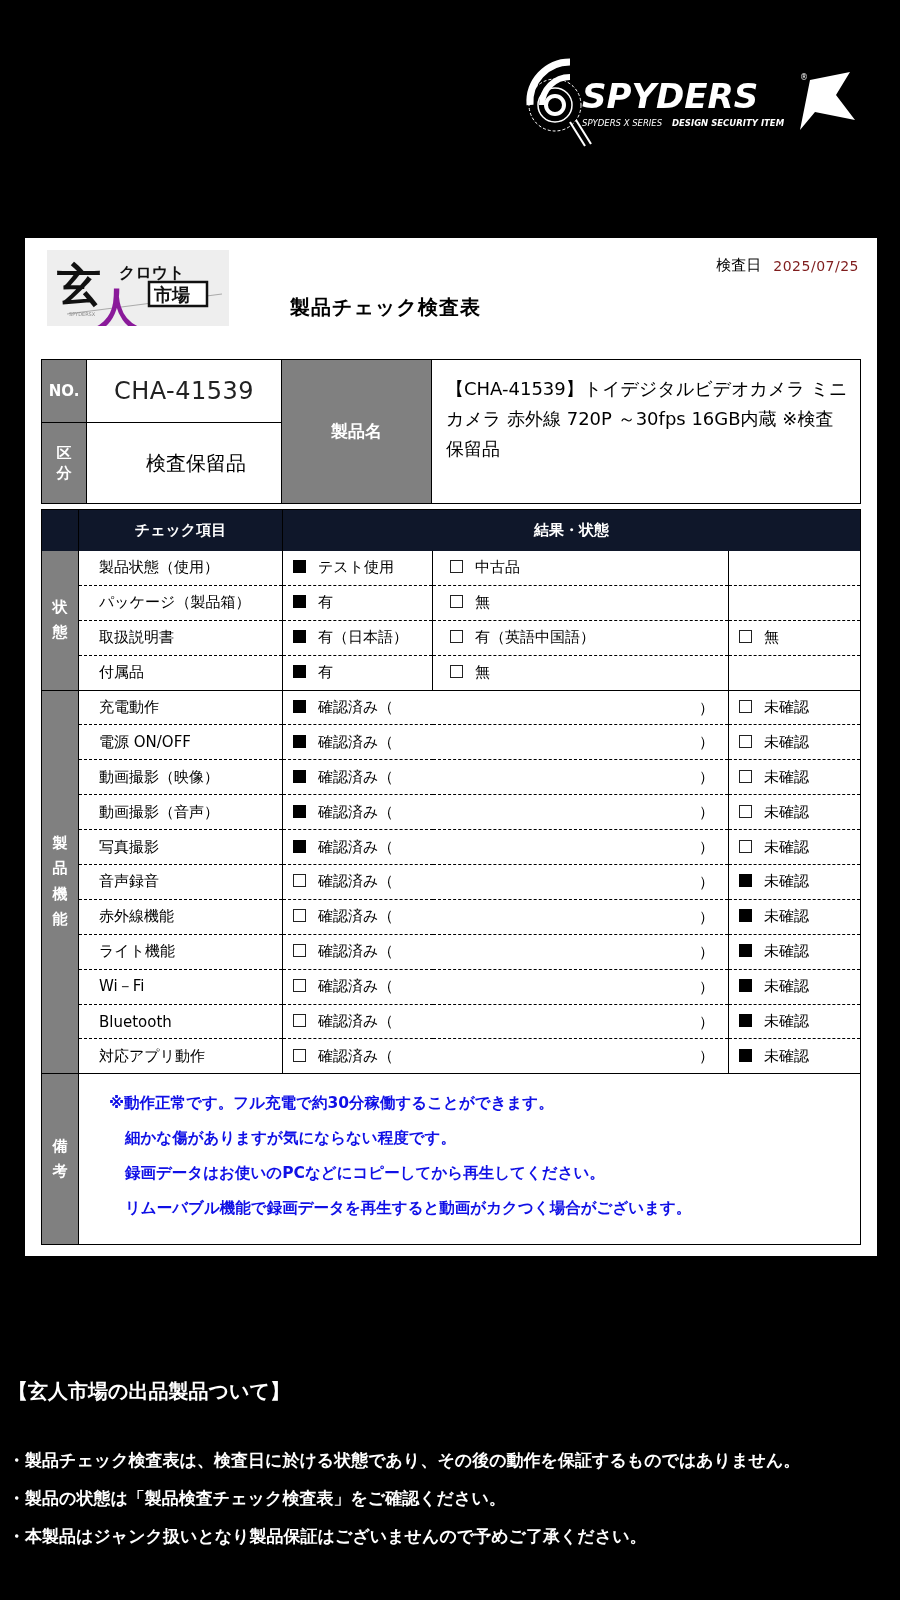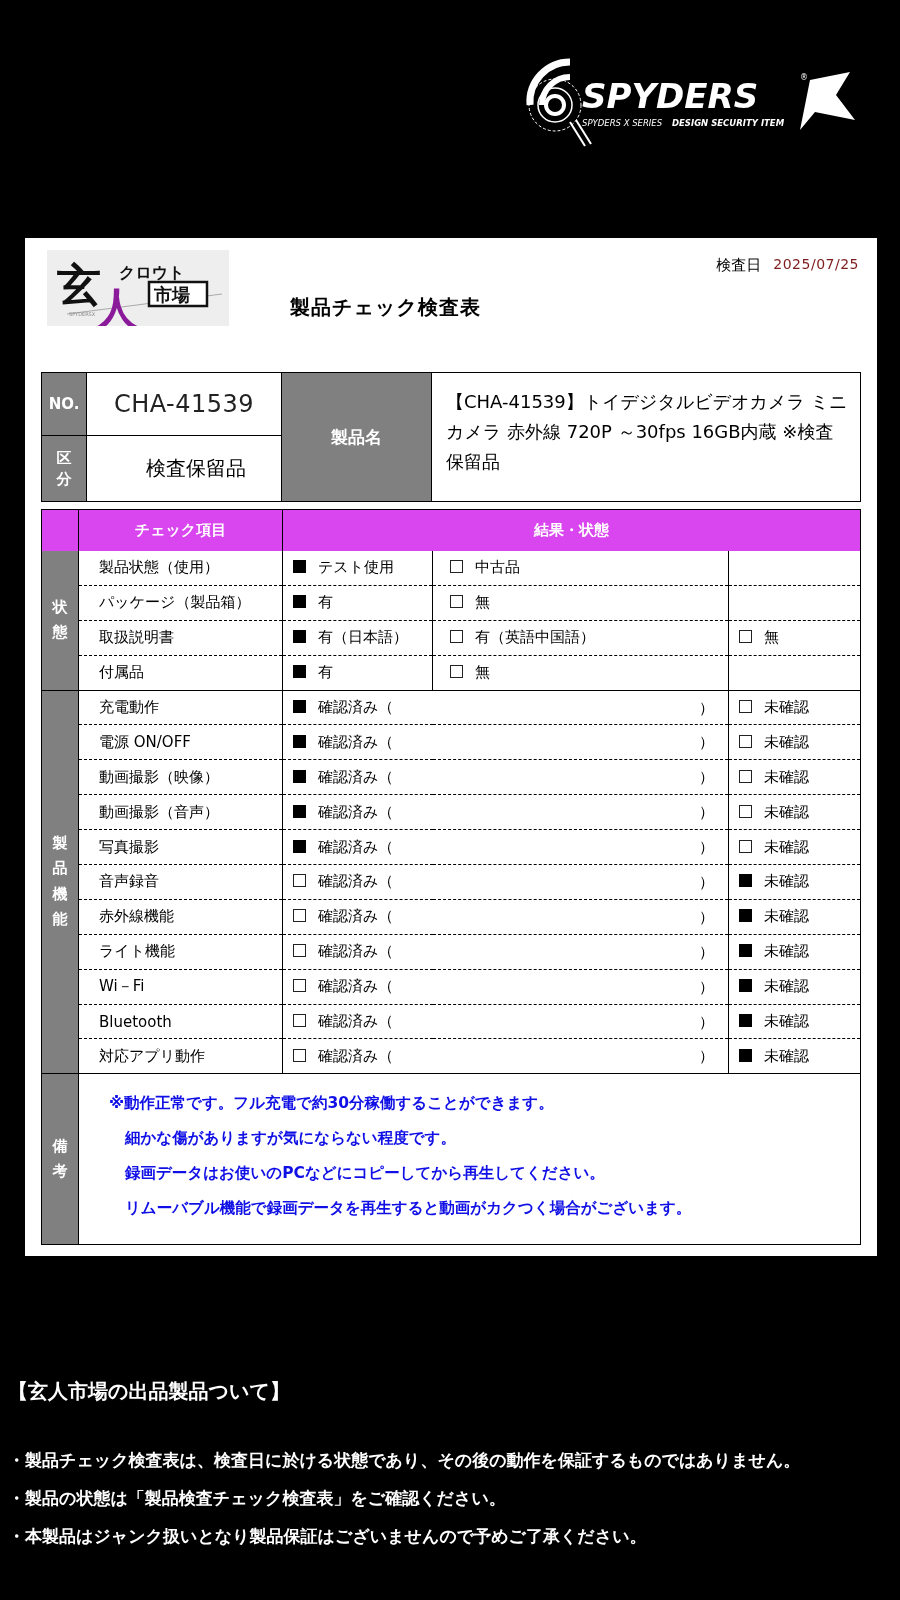--- a/index.html
+++ b/index.html
@@ -10,40 +10,40 @@
   .brand { position: absolute; left: 510px; top: 50px; width: 360px; height: 100px; }
   .brand svg { width: 100%; height: 100%; }
 
   
   .sheet { position: absolute; left: 25px; top: 238px; width: 852px; height: 1018px; background: #fff; }
 
   .shop-logo { position: absolute; left: 22px; top: 12px; width: 182px; height: 76px; background: #eeeeee; overflow: hidden; }
   .shop-logo svg { width: 100%; height: 100%; }
 
   .sheet-title { position: absolute; left: 265px; top: 56px; font-size: 20px; font-weight: bold; letter-spacing: 1px; }
-  .inspect-date { position: absolute; right: 18px; top: 18px; font-size: 15px; display: flex; gap: 12px; align-items: flex-start; }
+  .inspect-date { position: absolute; right: 18px; top: 18px; font-size: 15px; display: flex; gap: 12px; align-items: center; }
   .inspect-date .val { font-size: 14px; color: #7f1d1d; letter-spacing: .5px; }
 
   
-  .info { position: absolute; left: 16px; top: 134px; width: 820px; height: 130px; border: 1.5px solid #000; display: grid;
+  .info { position: absolute; left: 16px; top: 121px; width: 820px; height: 145px; border: 1.5px solid #000; display: grid;
           grid-template-columns: 45px 195px 150px 1fr; grid-template-rows: 63px 1fr; }
   .info > div { border-right: 1px solid #000; display: flex; align-items: center; justify-content: center; }
   .gray { background: #808080; color: #fff; font-weight: bold; }
   .info .no-label { grid-column: 1; grid-row: 1; border-bottom: 1px solid #000; font-size: 15px; }
   .info .no-val { grid-column: 2; grid-row: 1; border-bottom: 1px solid #000; font-size: 24px; color: #222; letter-spacing: .5px; }
   .info .kubun-label { grid-column: 1; grid-row: 2; font-size: 15px; flex-direction: column; line-height: 1.35; }
   .info .kubun-val { grid-column: 2; grid-row: 2; font-size: 20px; padding-left: 24px; }
   .info .pname-label { grid-column: 3; grid-row: 1 / span 2; font-size: 17px; }
   .info .pname-val { grid-column: 4; grid-row: 1 / span 2; border-right: none; justify-content: flex-start; align-items: flex-start;
                      padding: 14px 12px 0 14px; font-size: 18px; line-height: 30px; }
 
   
   .check { position: absolute; left: 16px; top: 271px; width: 820px; border: 1.5px solid #000; border-collapse: collapse; table-layout: fixed; }
   .check td, .check th { font-size: 15px; height: 34.9px; padding: 0; vertical-align: middle; }
-  .check th { background: #d946ef; color: #fff; font-weight: bold; height: 41px; font-size: 15px; }
+  .check th { background: #0f172a; color: #fff; font-weight: bold; height: 41px; font-size: 15px; }
   .check .sec { background: #808080; color: #fff; font-weight: bold; text-align: center; width: 37px; border-right: 1px solid #000; border-bottom: 1px solid #000; }
   .sec-text { display: inline-flex; flex-direction: column; line-height: 1.7; font-size: 15px; }
   .check .item { padding-left: 20px; border-right: 1px solid #000; }
   .check .c1 { padding-left: 10px; border-right: 1px solid #000; }
   .check .c2 { padding-left: 17px; border-right: 1px solid #000; }
   .check .c3 { padding-left: 10px; }
   .check tr.dash td:not(.sec) { border-bottom: 1px dashed #000; }
   .check tr.solid td:not(.sec) { border-bottom: 1px solid #000; }
   .check .wide { padding-left: 10px; border-right: 1px solid #000; position: relative; }
   .check .wide .close-paren { position: absolute; right: 14px; top: 50%; transform: translateY(-50%); }

